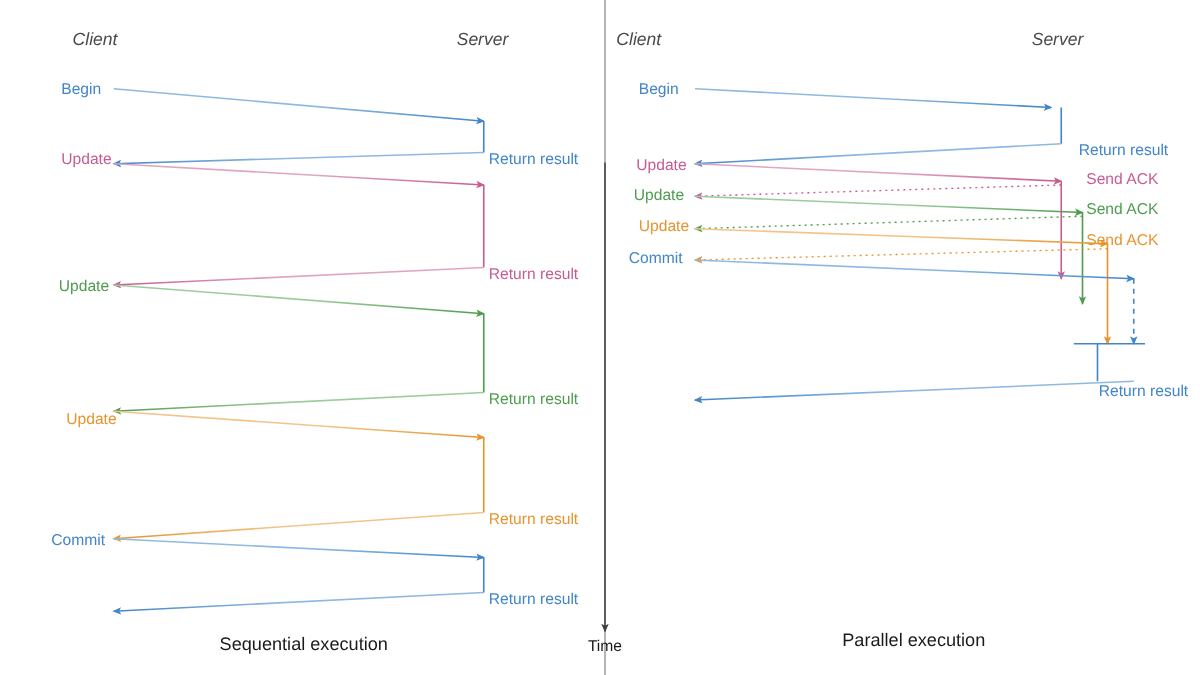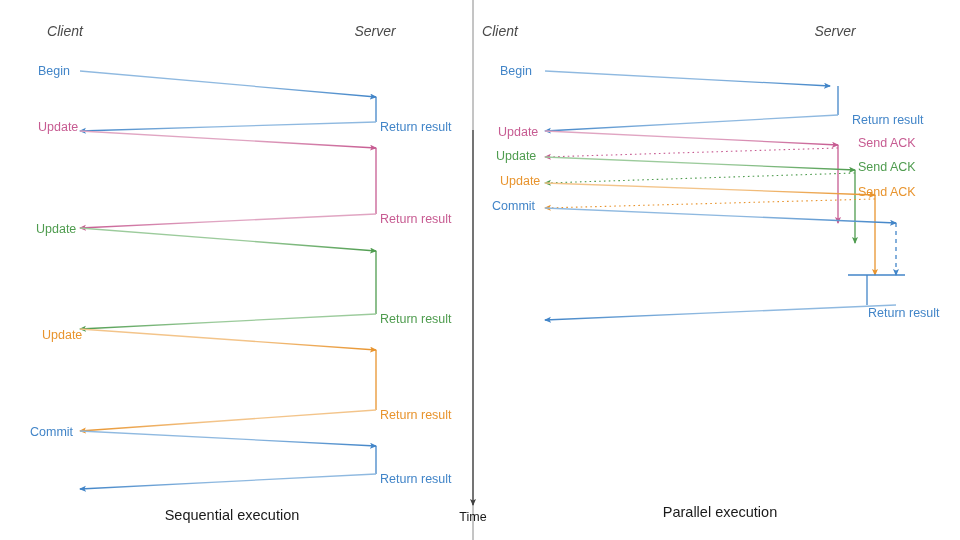--- a/index.html
+++ b/index.html
@@ -2,21 +2,21 @@
 <html><head>
 <meta charset="utf-8">
 <title>Sequential vs Parallel execution</title>
 <style>
   html,body{margin:0;padding:0;}
   body{
     width:960px;height:540px;background:#ffffff;
     font-family:"Liberation Sans","DejaVu Sans",sans-serif;
     overflow:hidden;position:relative;
   }
-  #root{position:absolute;inset:0;width:776px;height:540px;}
+  #root{position:absolute;inset:0;width:776px;height:540px;margin-left:11px;}
   svg.stage{position:absolute;left:0;top:0;width:960px;height:540px;display:block;}
   text{font-family:"Liberation Sans","DejaVu Sans",sans-serif;}
   .actor-label{font-size:14px;font-style:italic;fill:#4a4a4a;}
   .msg-label{font-size:12.5px;}
   .caption{font-size:14.5px;fill:#1a1a1a;}
   .time-label{font-size:12.5px;fill:#1a1a1a;}
 </style>
 </head>
 <body>
 

